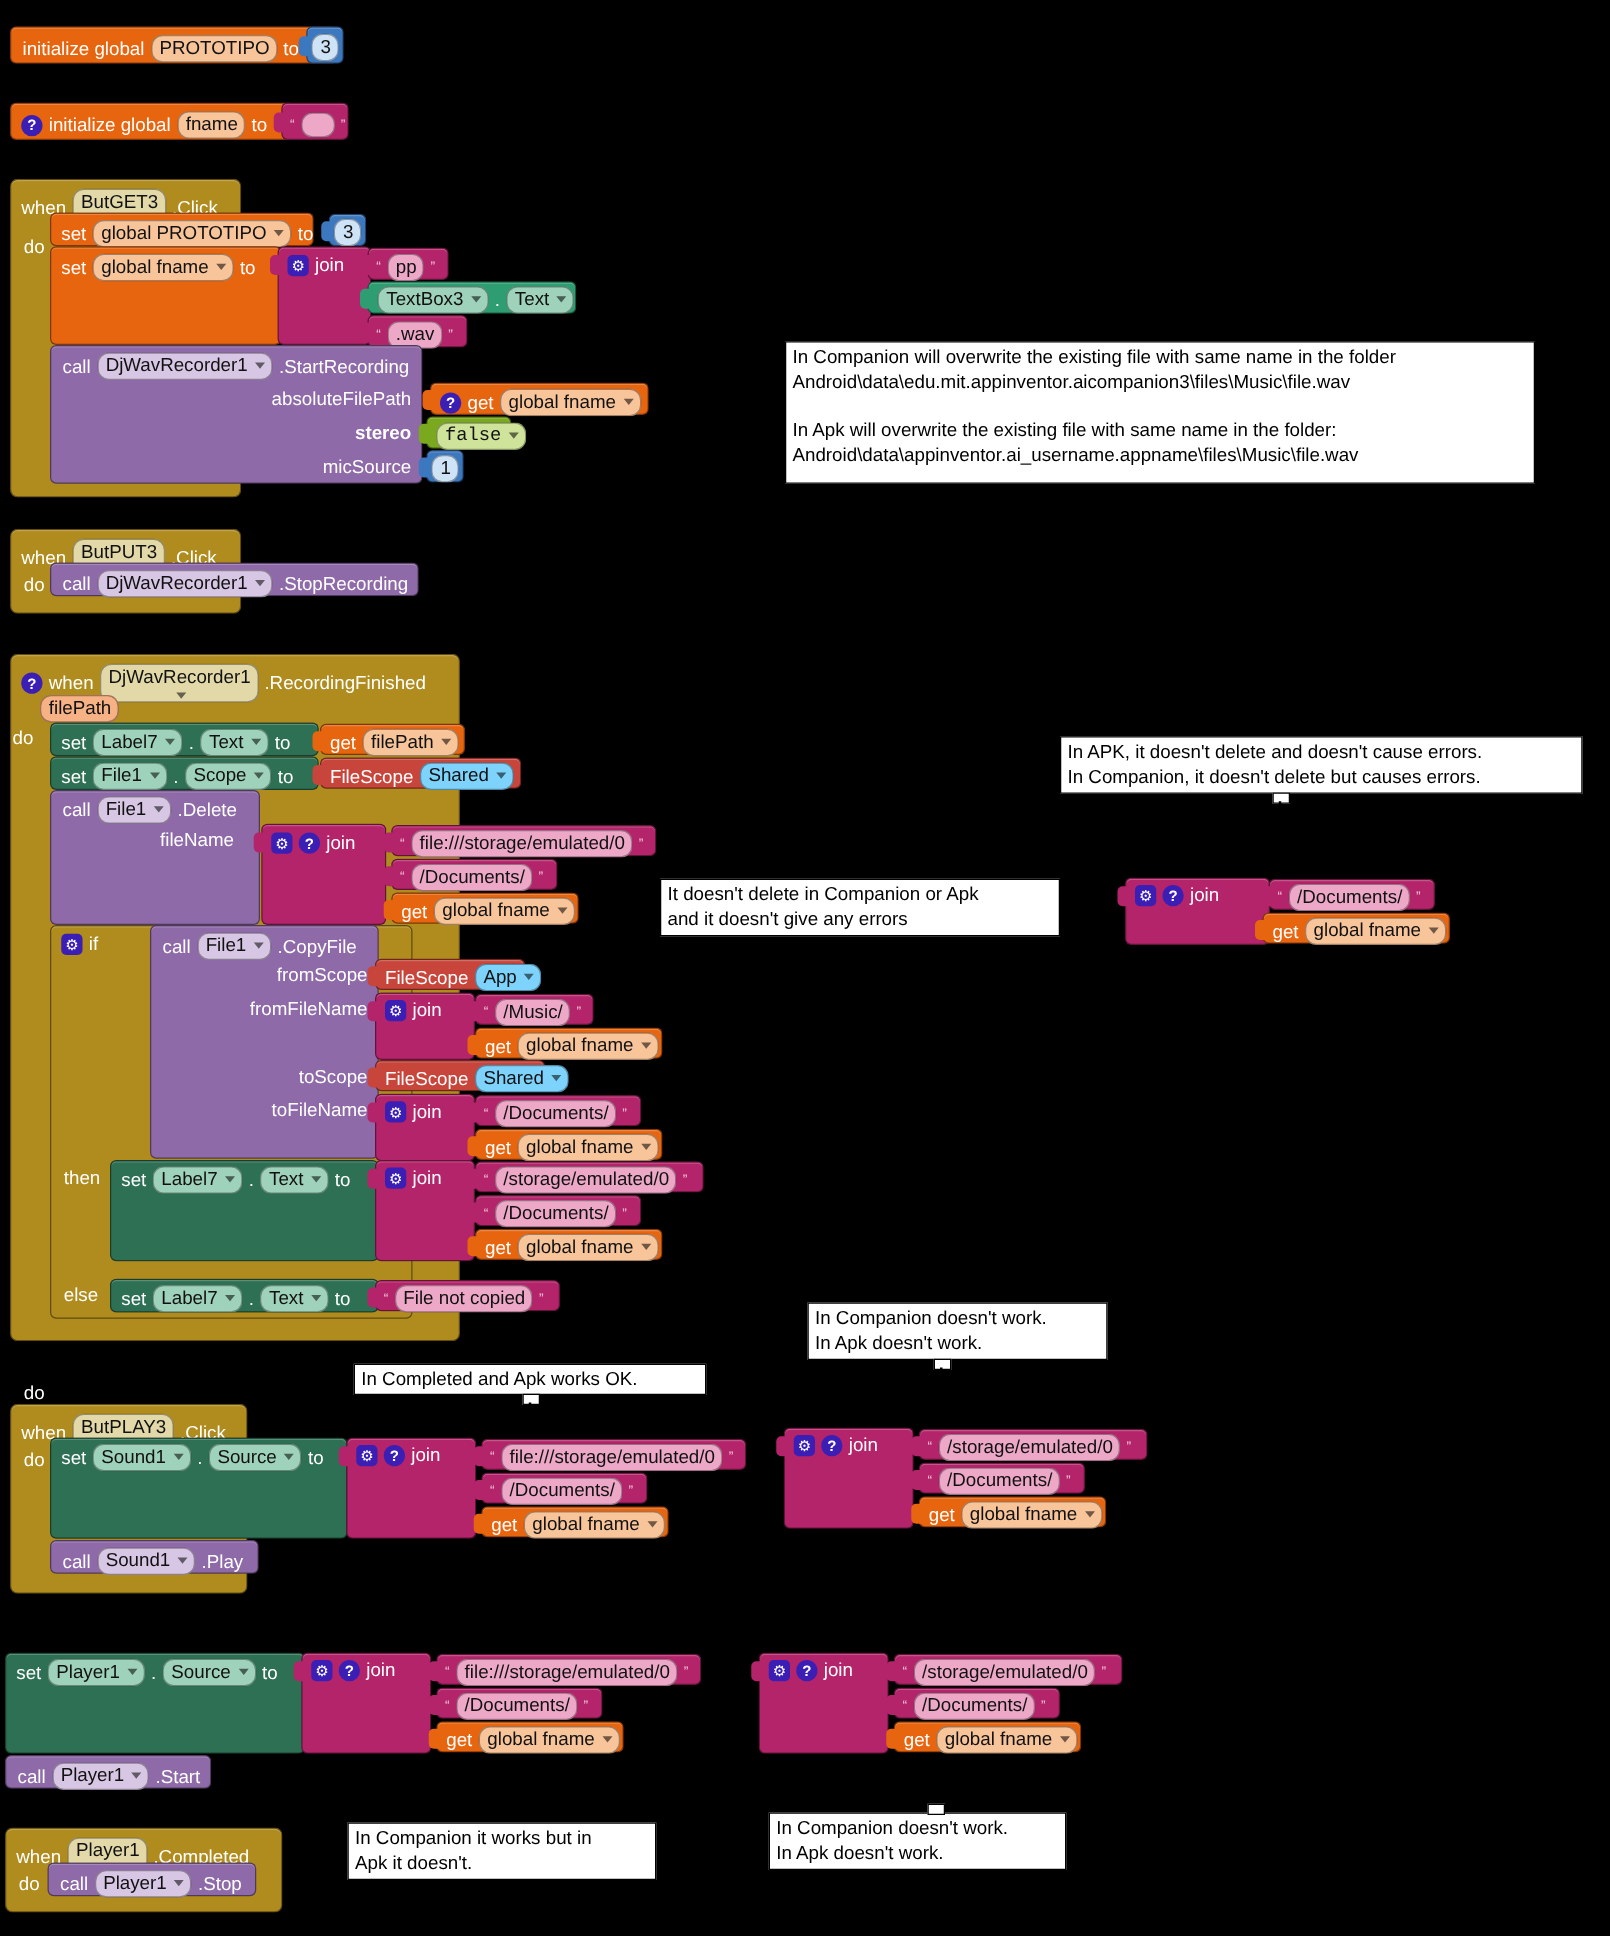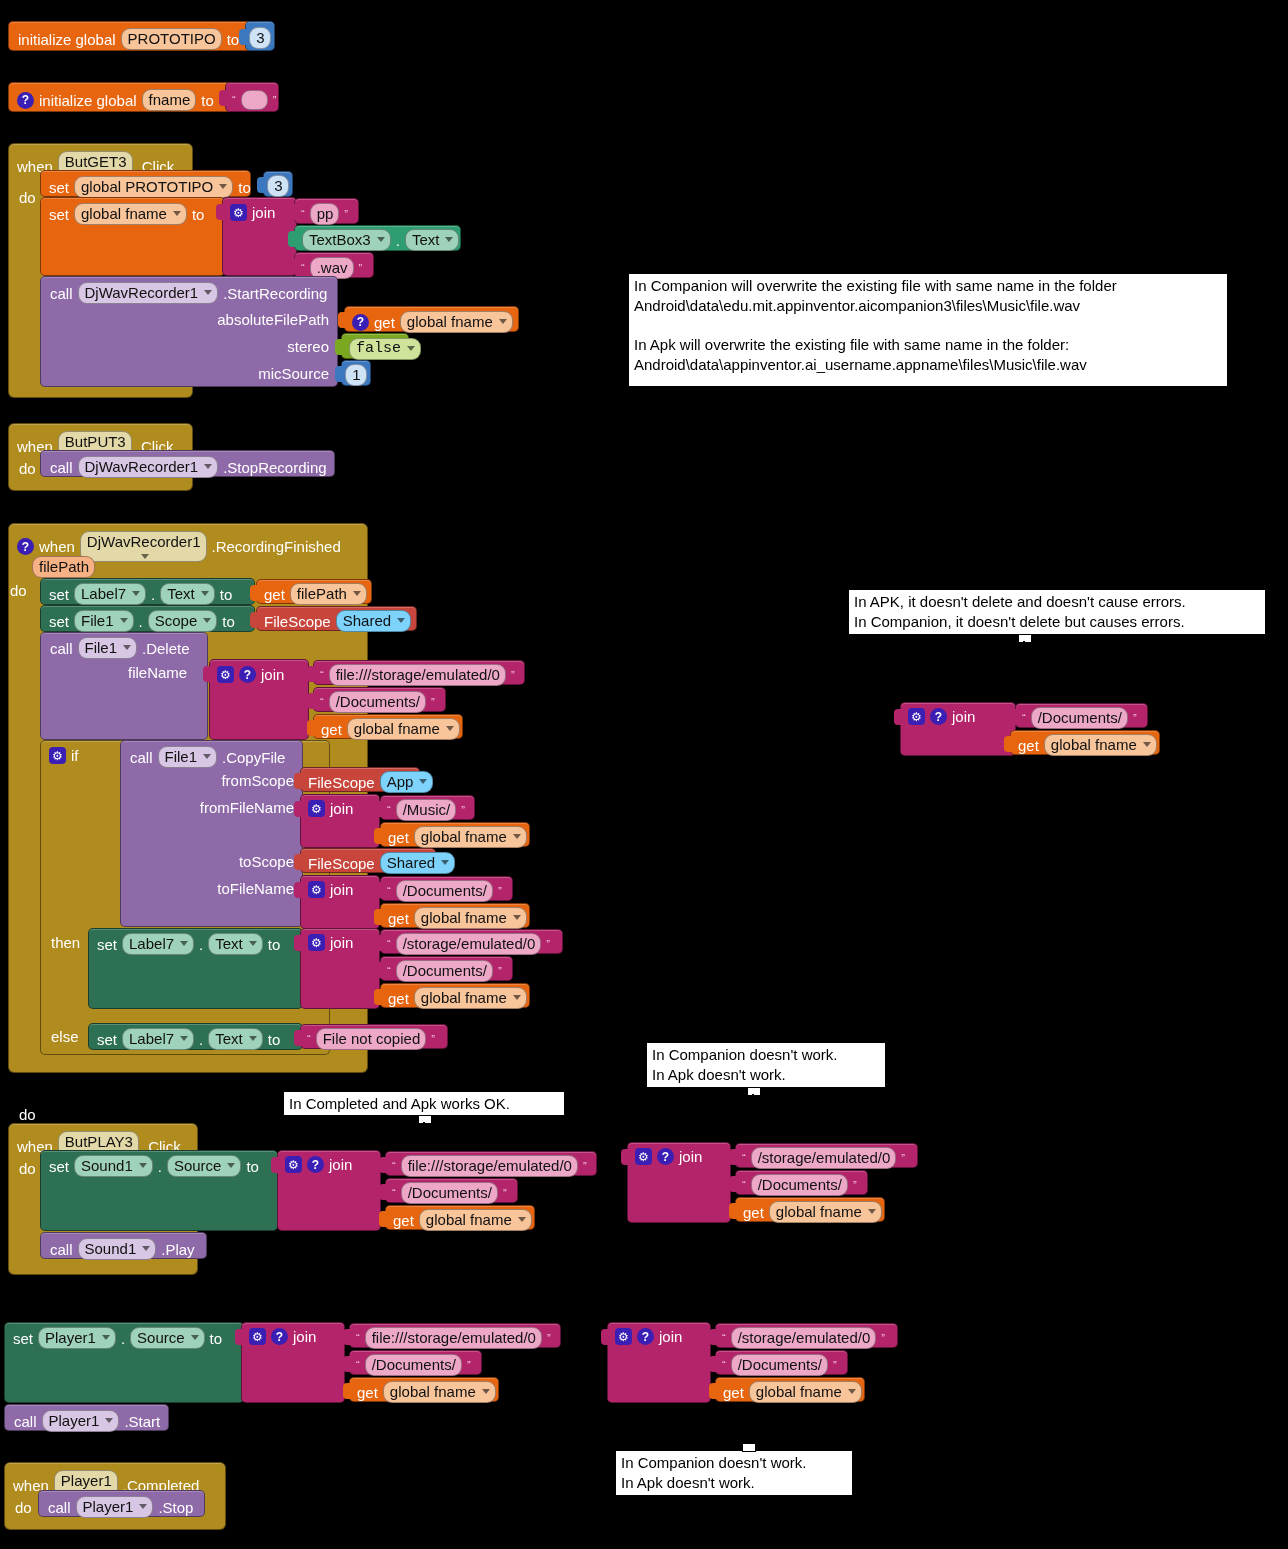--- a/index.html
+++ b/index.html
@@ -183,21 +183,21 @@
   <div class="blk c-call" style="left:40px;top:276px;width:298px;height:111px;">
     <div class="row" style="padding:5px 0 0 9px;">
       <span class="lbl">call</span>
       <span class="fld f-call">
         <span>DjWavRecorder1</span>
           <i class="caret"></i>
       </span>
       <span class="lbl">.StartRecording</span>
     </div>
     <span class="lbl" style="position:absolute;right:8px;top:35px;">absoluteFilePath</span>
-    <span class="lbl" style="position:absolute;right:8px;top:62px;">stereo</span>
+    <span class="lbl" style="position:absolute;right:8px;top:62px;font-weight:bold;">stereo</span>
     <span class="lbl" style="position:absolute;right:8px;top:89px;">micSource</span>
   </div>
   <div class="blk c-var" style="left:344px;top:306px;width:175px;height:26px;">
     <div class="plug" style="background:#e8650f;top:5px;"></div>
     <div class="row" style="padding:4px 0 0 7px;">
       <span class="qmk">?</span>
       <span class="lbl">get</span>
       <span class="fld f-var">
         <span>global fname</span>
           <i class="caret"></i>
@@ -527,20 +527,22 @@
       <span class="q">”</span>
     </div>
   </div>
 
   <div class="note" style="left:848px;top:589px;width:418px;height:46px;">In APK, it doesn't delete and doesn't cause errors.
 In Companion, it doesn't delete but causes errors.</div>
   <div class="noteTail" style="left:1018px;top:634px;"></div>
   <div class="aline" style="left:1023px;top:641px;height:66px;"></div>
   <div class="arrow" style="left:1019px;top:700px;"></div>
 
+  <div class="note" style="left:528px;top:703px;width:320px;height:46px;">It doesn't delete in Companion or Apk
+and it doesn't give any errors</div>
 
   <div class="blk c-text" style="left:900px;top:702px;width:116px;height:54px;">
     <div class="plug" style="background:#b4246a;top:6px;"></div>
     <div class="row" style="padding:5px 0 0 7px;">
       <span class="gear">⚙</span>
       <span class="qmk">?</span>
       <span class="lbl">join</span>
     </div>
   </div>
   <div class="blk c-text" style="left:1015px;top:703px;width:133px;height:25px;">
@@ -790,18 +792,20 @@
     <div class="row" style="padding:5px 0 0 9px;">
       <span class="lbl">call</span>
       <span class="fld f-call">
         <span>Player1</span>
           <i class="caret"></i>
       </span>
       <span class="lbl">.Stop</span>
     </div>
   </div>
 
+  <div class="note" style="left:278px;top:1458px;width:247px;height:46px;">In Companion it works but in
+Apk it doesn't.</div>
 
   <div class="note" style="left:615px;top:1450px;width:238px;height:46px;">In Companion doesn't work.
 In Apk doesn't work.</div>
   <div class="noteTail" style="left:742px;top:1443px;"></div>
 
 </div>
 
 </body></html>

